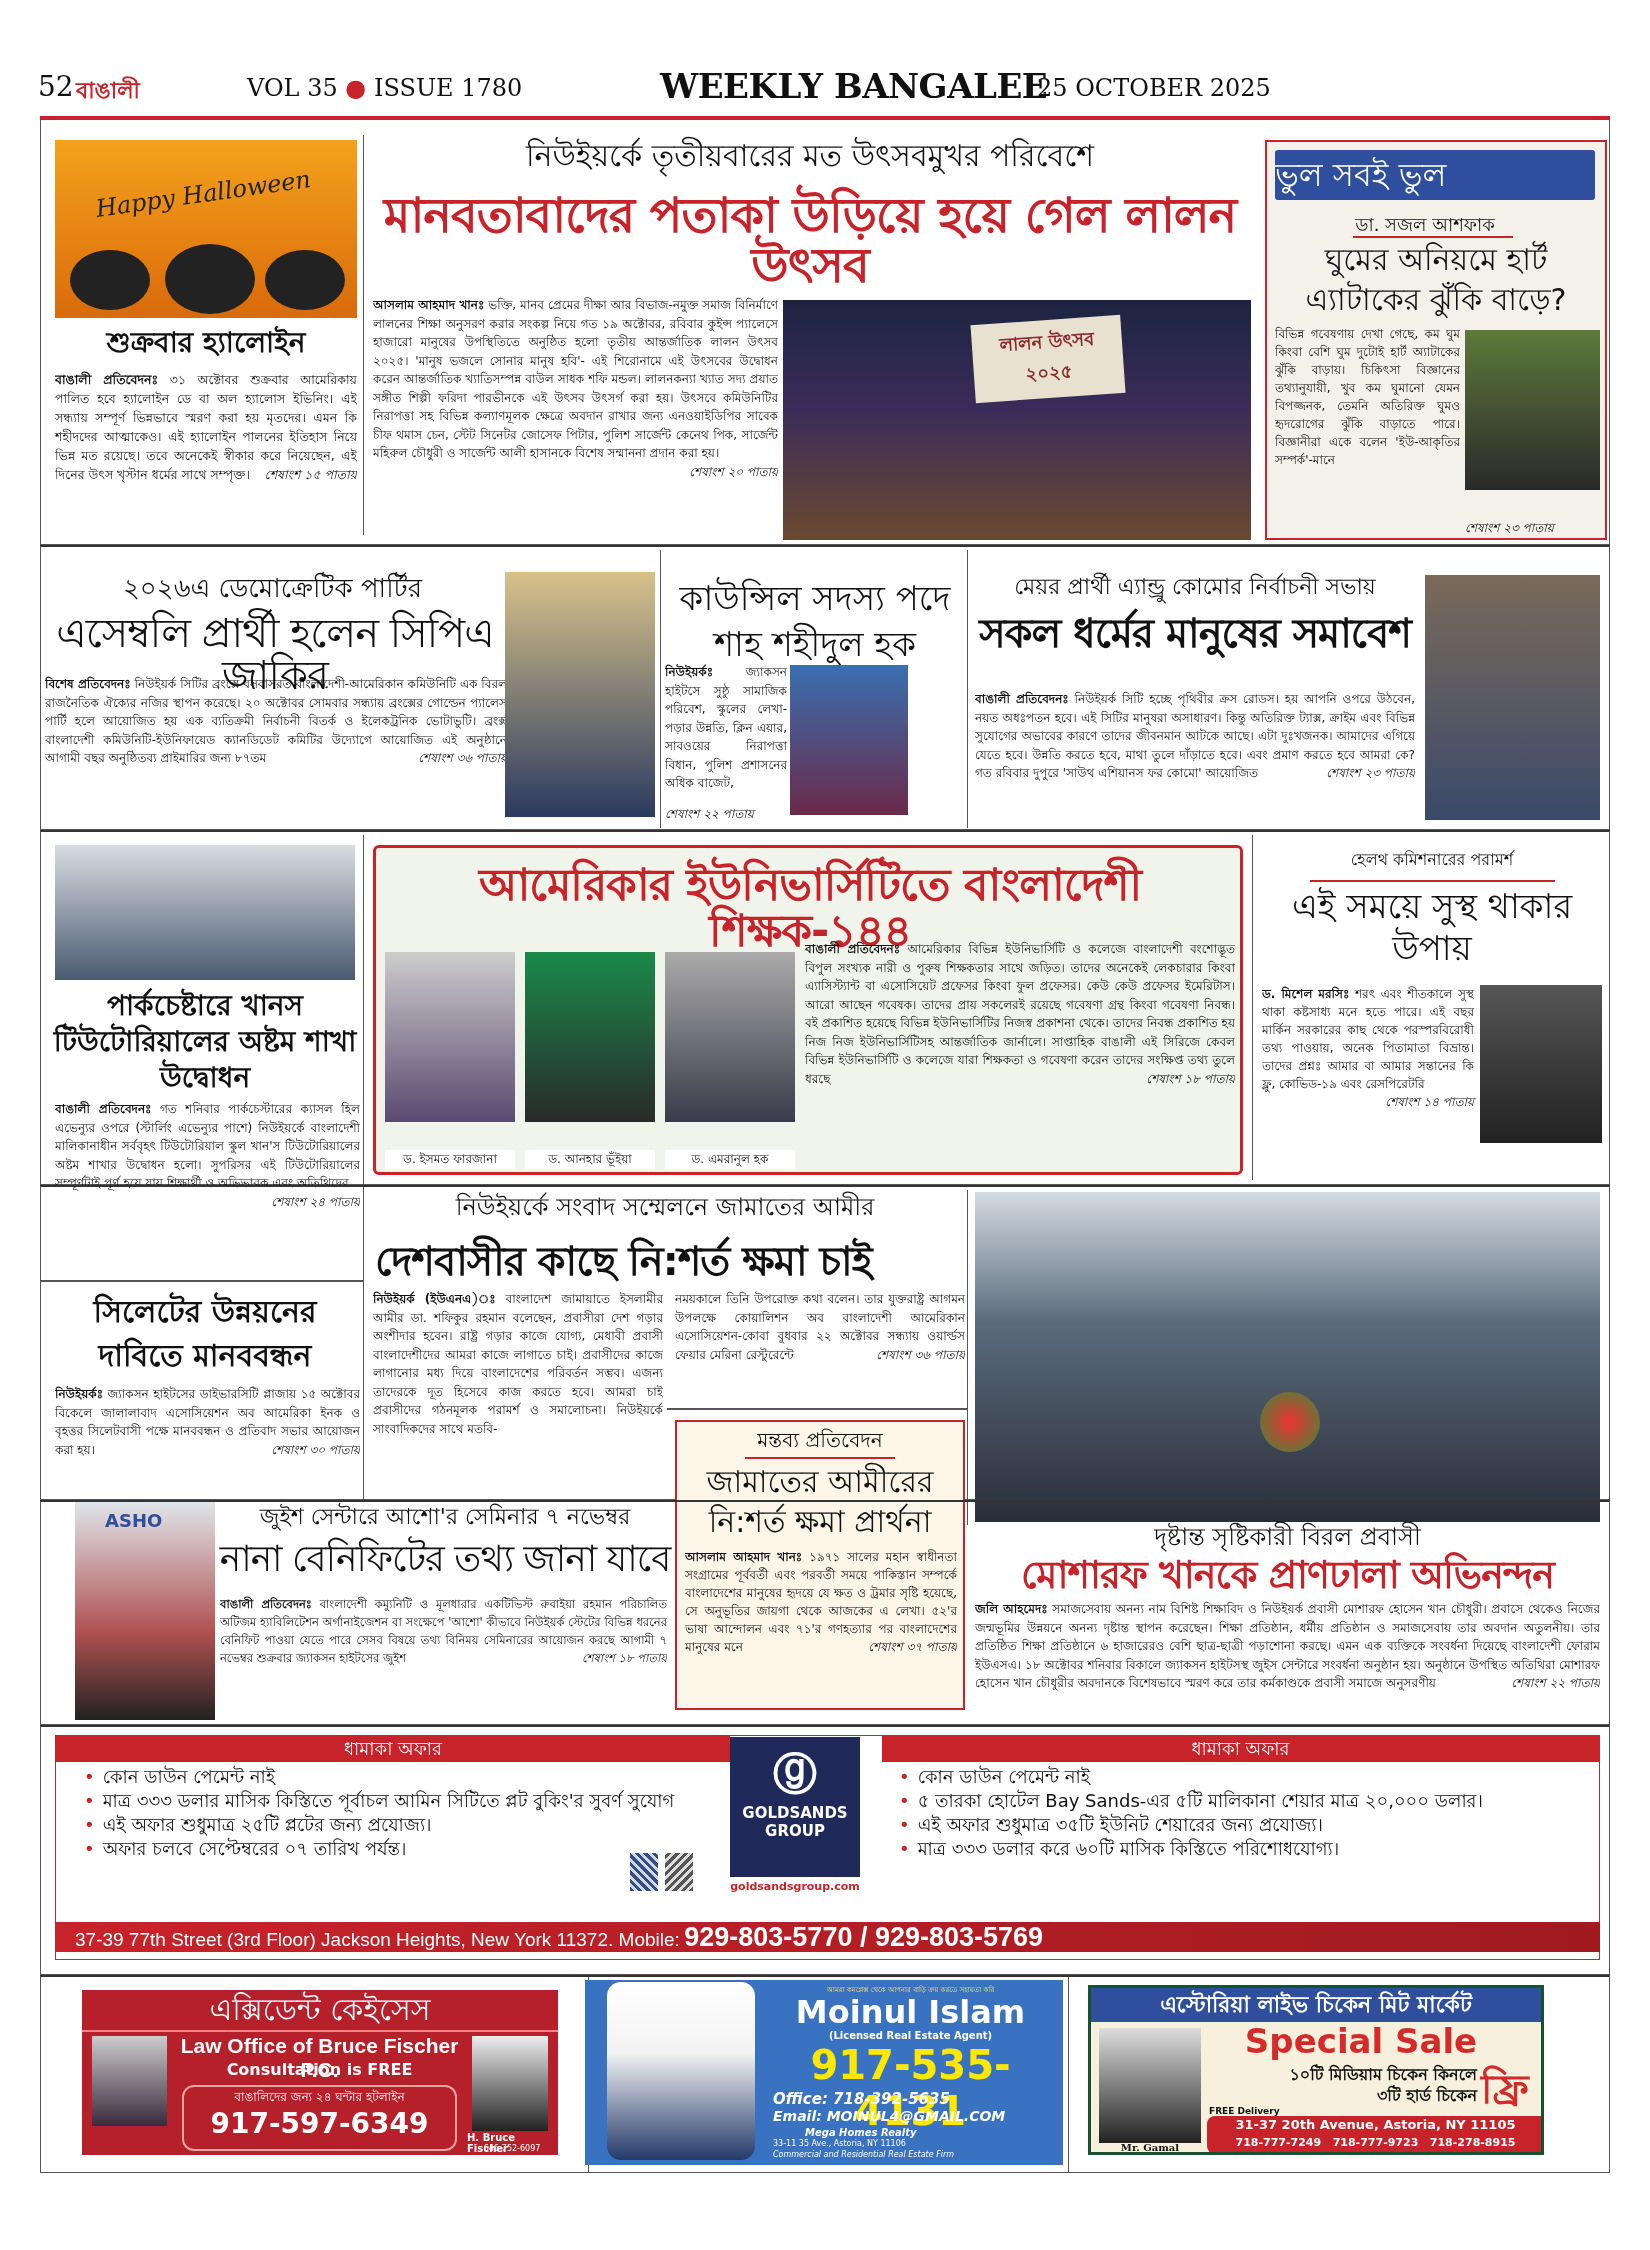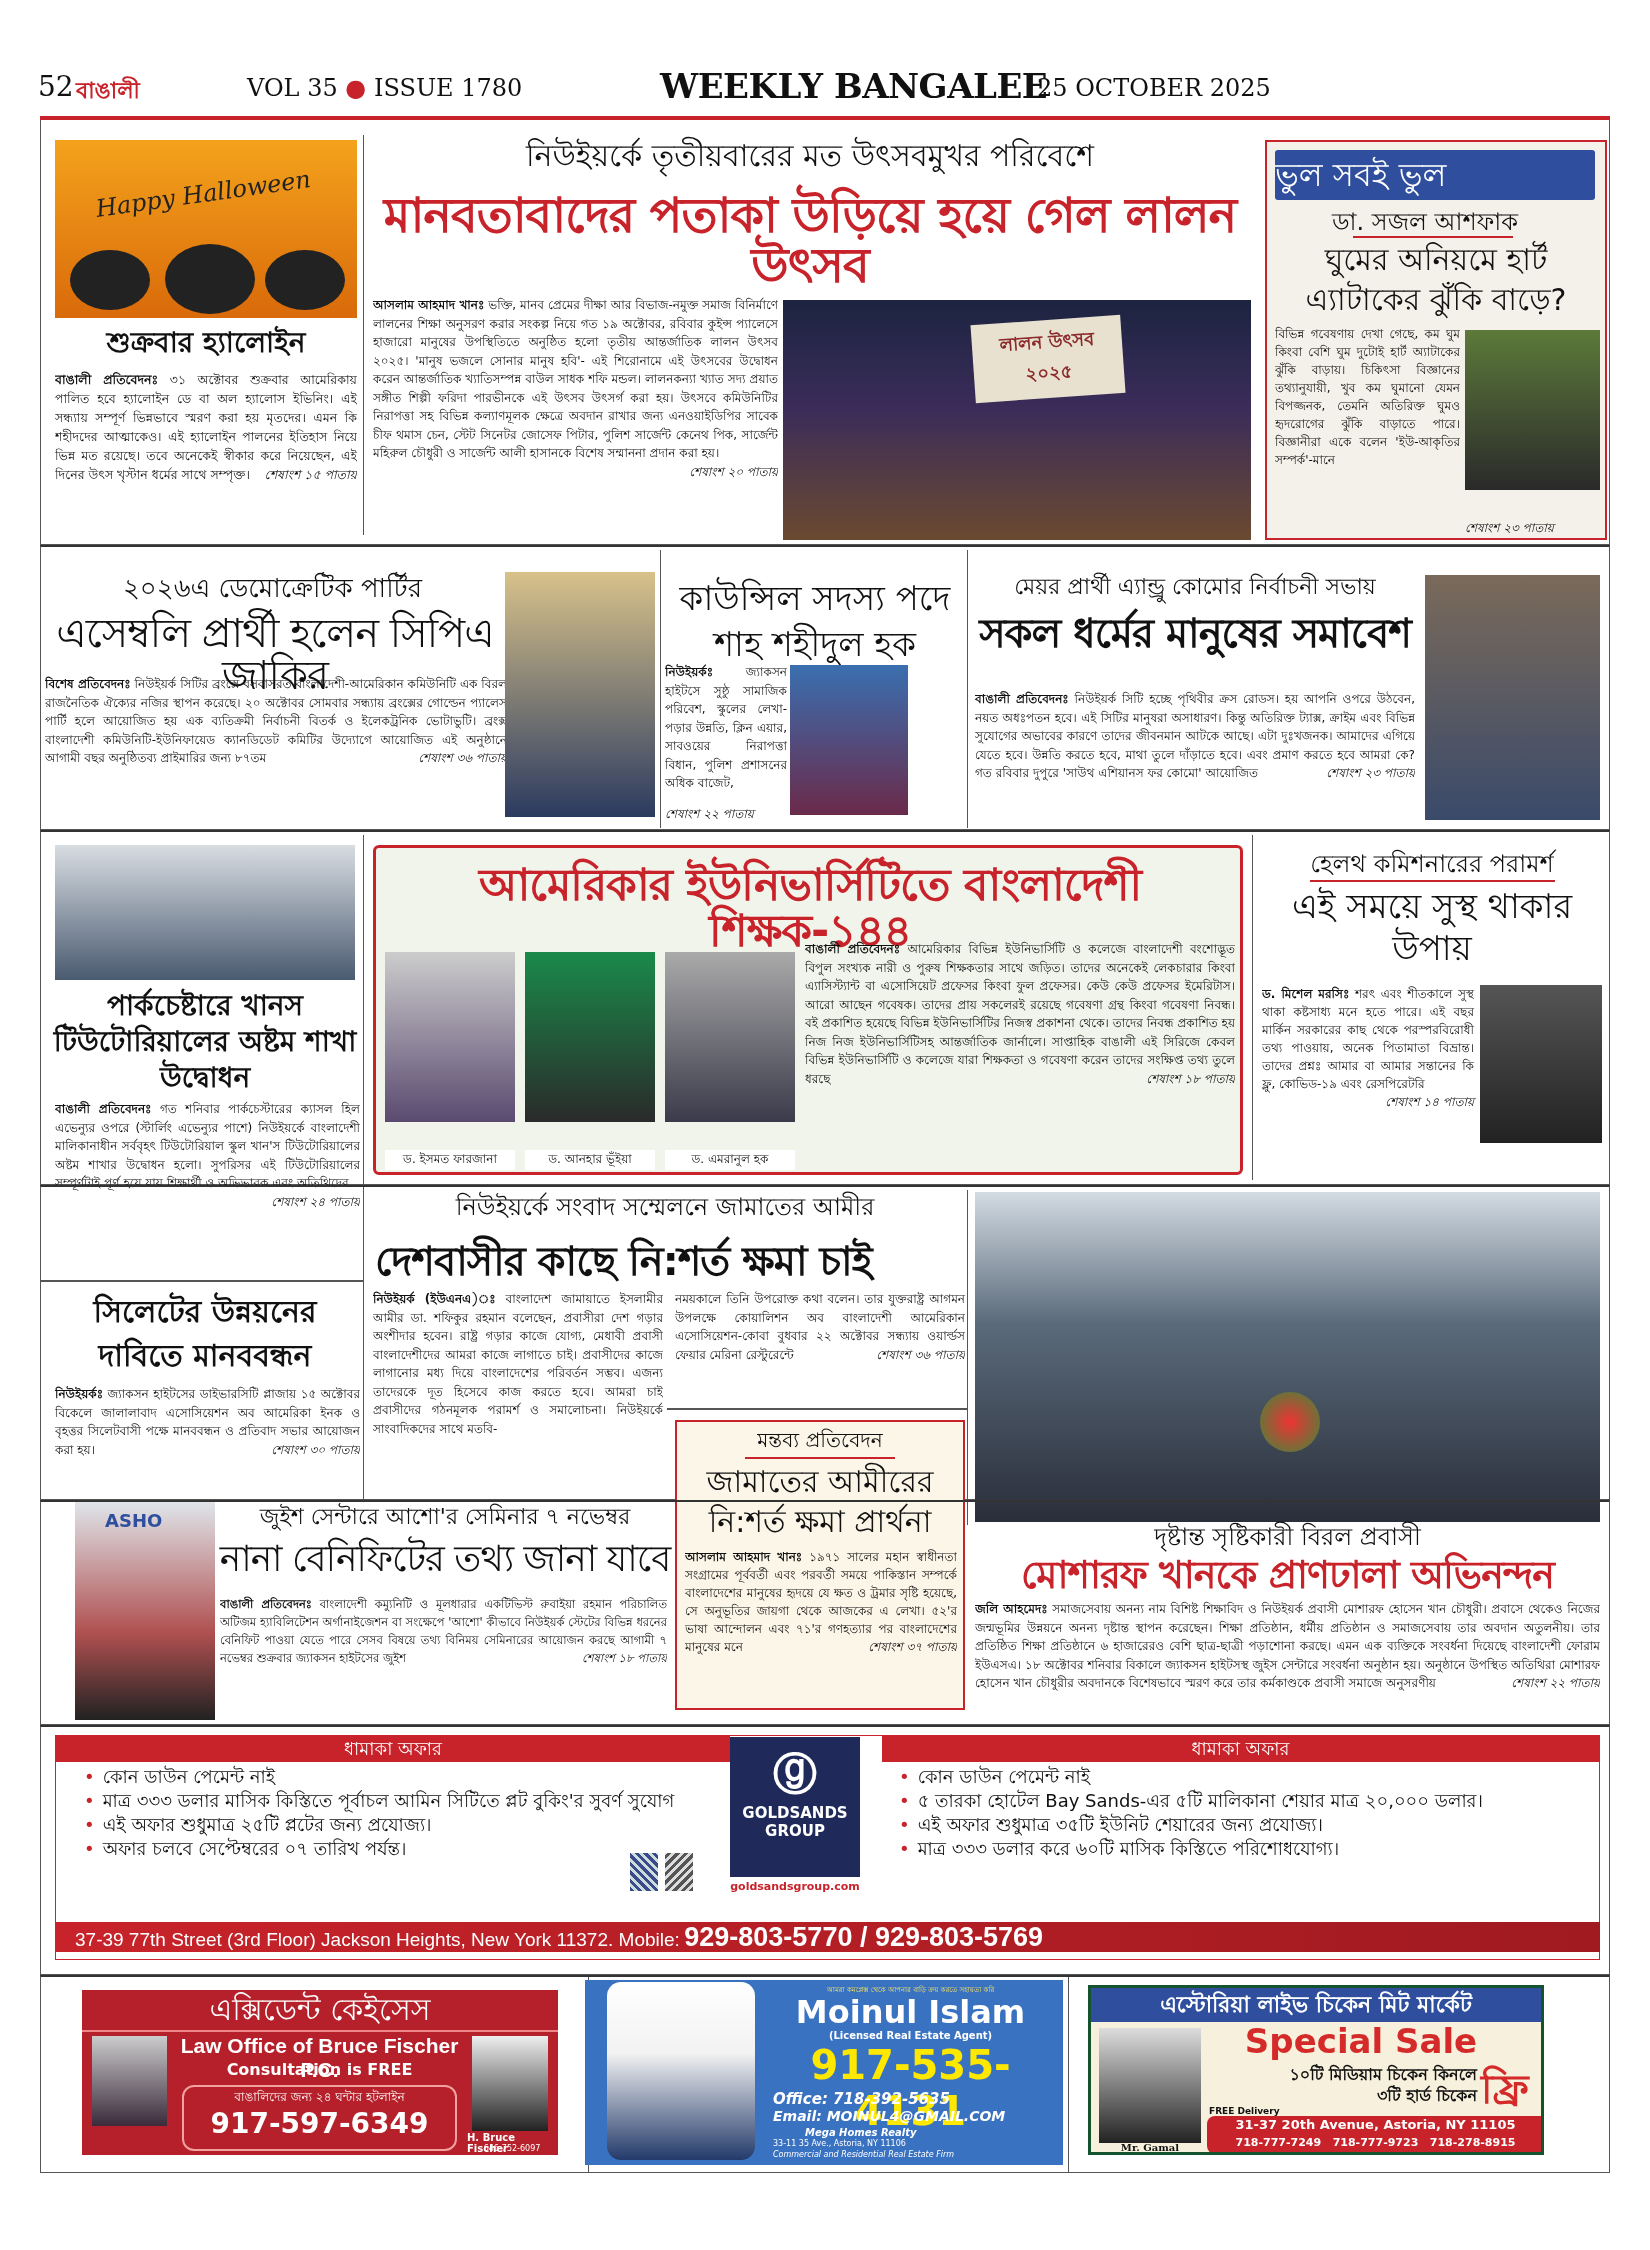--- a/index.html
+++ b/index.html
@@ -54,21 +54,21 @@
 <div class="abs txt" style="left:373px;top:296px;width:405px;height:245px;overflow:hidden;font-size:12px;line-height:18.5px">
   <b>আসলাম আহমাদ খানঃ</b> <span>ভক্তি, মানব প্রেমের দীক্ষা আর বিভাজ-নমুক্ত সমাজ বিনির্মাণে লালনের শিক্ষা অনুসরণ করার সংকল্প নিয়ে গত ১৯ অক্টোবর, রবিবার কুইন্স প্যালেসে হাজারো মানুষের উপস্থিতিতে অনুষ্ঠিত হলো তৃতীয় আন্তর্জাতিক লালন উৎসব ২০২৫। 'মানুষ ভজলে সোনার মানুষ হবি'- এই শিরোনামে এই উৎসবের উদ্বোধন করেন আন্তর্জাতিক খ্যাতিসম্পন্ন বাউল সাধক শফি মন্ডল। লালনকন্যা খ্যাত সদ্য প্রয়াত সঙ্গীত শিল্পী ফরিদা পারভীনকে এই উৎসব উৎসর্গ করা হয়। উৎসবে কমিউনিটির নিরাপত্তা সহ বিভিন্ন কল্যাণমূলক ক্ষেত্রে অবদান রাখার জন্য এনওয়াইডিপির সাবেক চীফ থমাস চেন, স্টেট সিনেটর জোসেফ পিটার, পুলিশ সার্জেন্ট কেনেথ পিক, সার্জেন্ট মহিরুল চৌধুরী ও সার্জেন্ট আলী হাসানকে বিশেষ সম্মাননা প্রদান করা হয়।</span>
   <span class="cont">শেষাংশ ২০ পাতায়</span>
 </div>
 <div class="photo" style="left:783px;top:300px;width:468px;height:240px;background:linear-gradient(#1c2440 0%,#3b2c5a 45%,#6a4a30 100%)">
   <div style="position:absolute;left:190px;top:20px;width:150px;padding:8px;background:#e8e1d0;color:#8a2a2a;font-weight:bold;font-size:18px;text-align:center;transform:rotate(-4deg)">লালন উৎসব ২০২৫</div>
 </div>
 
 <div class="abs" style="left:1265px;top:140px;width:342px;height:400px;border:2px solid #c8232a;background:#f4f1ea"></div>
 <div class="abs" style="left:1275px;top:150px;width:320px;height:50px;background:#2f4f9e;color:#fff;font-size:32px;line-height:50px;border-radius:3px">ভুল সবই ভুল</div>
-<div class="abs hd" style="left:1275px;top:210px;width:300px;font-size:24px">ডা. সজল আশফাক</div>
+<div class="abs hd" style="left:1275px;top:216px;width:300px;font-size:18px">ডা. সজল আশফাক</div>
 <div class="abs" style="left:1353px;top:236px;width:160px;height:2px;background:#c8232a"></div>
 <div class="abs hd" style="left:1275px;top:240px;width:322px;font-size:30px;line-height:40px">ঘুমের অনিয়মে হার্ট এ্যাটাকের ঝুঁকি বাড়ে?</div>
 <div class="abs txt" style="left:1275px;top:325px;width:185px;height:215px;overflow:hidden;font-size:12px;line-height:18px">
   <span>বিভিন্ন গবেষণায় দেখা গেছে, কম ঘুম কিংবা বেশি ঘুম দুটোই হার্ট অ্যাটাকের ঝুঁকি বাড়ায়। চিকিৎসা বিজ্ঞানের তথ্যানুযায়ী, খুব কম ঘুমানো যেমন বিপজ্জনক, তেমনি অতিরিক্ত ঘুমও হৃদরোগের ঝুঁকি বাড়াতে পারে। বিজ্ঞানীরা একে বলেন 'ইউ-আকৃতির সম্পর্ক'-মানে</span>
 </div>
 <div class="photo" style="left:1465px;top:330px;width:135px;height:160px;background:linear-gradient(#5c7a3a,#2a2a2a)"></div>
 <div class="abs" style="left:1465px;top:519px;font-size:12px;font-style:italic">শেষাংশ ২৩ পাতায়</div>
 
 <div class="box" style="left:40px;top:545px;width:1570px;height:285px;border-top:2px solid #333"></div>
 <div class="abs hd" style="left:45px;top:575px;width:455px;font-size:26px">২০২৬এ ডেমোক্রেটিক পার্টির</div>
@@ -112,21 +112,21 @@
 <div class="photo" style="left:525px;top:952px;width:130px;height:170px;background:linear-gradient(#1a8a4a,#2a2a2a)"></div>
 <div class="abs" style="left:525px;top:1150px;width:130px;font-size:12px;text-align:center;background:#fff">ড. আনহার ভূঁইয়া</div>
 <div class="photo" style="left:665px;top:952px;width:130px;height:170px;background:linear-gradient(#aaa,#3a3a4a)"></div>
 <div class="abs" style="left:665px;top:1150px;width:130px;font-size:12px;text-align:center;background:#fff">ড. এমরানুল হক</div>
 <div class="abs txt" style="left:805px;top:940px;width:430px;height:230px;overflow:hidden;font-size:12px;line-height:18.5px">
   <b>বাঙালী প্রতিবেদনঃ</b> <span>আমেরিকার বিভিন্ন ইউনিভার্সিটি ও কলেজে বাংলাদেশী বংশোদ্ভূত বিপুল সংখ্যক নারী ও পুরুষ শিক্ষকতার সাথে জড়িত। তাদের অনেকেই লেকচারার কিংবা এ্যাসিস্ট্যান্ট বা এসোসিয়েট প্রফেসর কিংবা ফুল প্রফেসর। কেউ কেউ প্রফেসর ইমেরিটাস। আরো আছেন গবেষক। তাদের প্রায় সকলেরই রয়েছে গবেষণা গ্রন্থ কিংবা গবেষণা নিবন্ধ। বই প্রকাশিত হয়েছে বিভিন্ন ইউনিভার্সিটির নিজস্ব প্রকাশনা থেকে। তাদের নিবন্ধ প্রকাশিত হয় নিজ নিজ ইউনিভার্সিটিসহ আন্তর্জাতিক জার্নালে। সাপ্তাহিক বাঙালী এই সিরিজে কেবল বিভিন্ন ইউনিভার্সিটি ও কলেজে যারা শিক্ষকতা ও গবেষণা করেন তাদের সংক্ষিপ্ত তথ্য তুলে ধরছে</span>
   <span class="cont">শেষাংশ ১৮ পাতায়</span>
 </div>
 
 <div class="abs" style="left:1252px;top:835px;width:1px;height:345px;background:#555"></div>
-<div class="abs hd" style="left:1262px;top:852px;width:340px;font-size:24px">হেলথ কমিশনারের পরামর্শ</div>
+<div class="abs hd" style="left:1262px;top:852px;width:340px;font-size:16px">হেলথ কমিশনারের পরামর্শ</div>
 <div class="abs" style="left:1310px;top:880px;width:245px;height:2px;background:#c8232a"></div>
 <div class="abs hd" style="left:1262px;top:885px;width:340px;font-size:34px;line-height:42px">এই সময়ে সুস্থ থাকার উপায়</div>
 <div class="abs txt" style="left:1262px;top:985px;width:340px;height:190px;overflow:hidden;font-size:12px;line-height:18px">
   <div class="photo" style="position:relative;float:right;width:122px;height:158px;margin-left:6px;background:linear-gradient(#555,#222)"></div>
   <b>ড. মিশেল মরসিঃ</b> <span>শরৎ এবং শীতকালে সুস্থ থাকা কষ্টসাধ্য মনে হতে পারে। এই বছর মার্কিন সরকারের কাছ থেকে পরস্পরবিরোধী তথ্য পাওয়ায়, অনেক পিতামাতা বিভ্রান্ত। তাদের প্রশ্নঃ আমার বা আমার সন্তানের কি ফ্লু, কোভিড-১৯ এবং রেসপিরেটরি</span>
   <span class="cont">শেষাংশ ১৪ পাতায়</span>
 </div>
 
 <div class="box" style="left:40px;top:1185px;width:1570px;height:315px;border-top:2px solid #333"></div>
 <div class="abs" style="left:40px;top:1280px;width:323px;height:1.5px;background:#555"></div>

